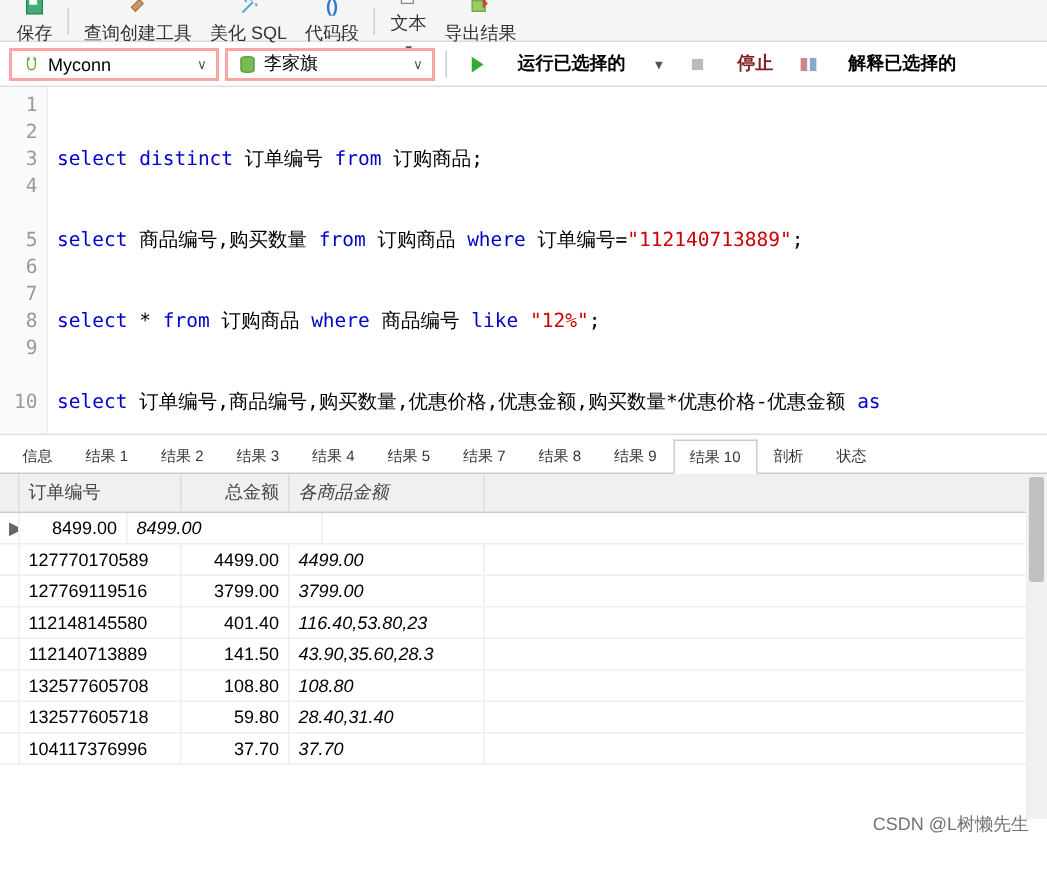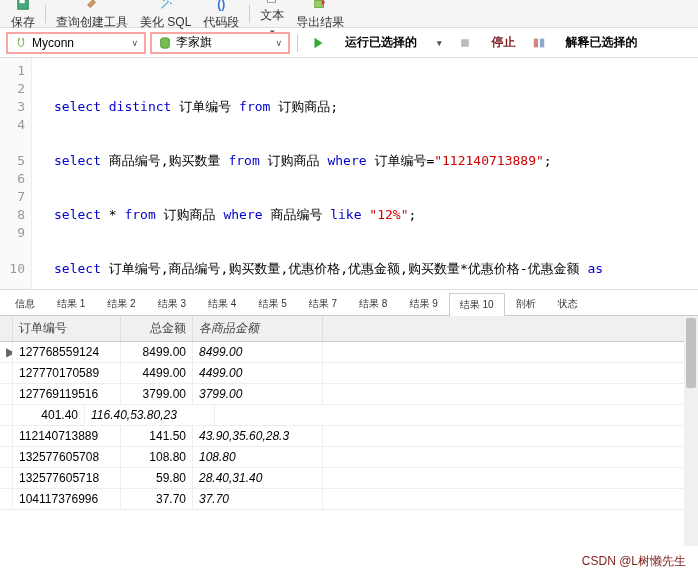--- a/index.html
+++ b/index.html
@@ -9,39 +9,39 @@
 .icon { display: inline-flex; width: 14px; height: 14px; align-items: center; justify-content: center; }
 .sep { width: 1px; height: 18px; background: #ccc; margin: 0 3px; }
 .conn-row { display: flex; align-items: center; gap: 4px; padding: 4px 6px; background: #fff; border-bottom: 1px solid #ddd; height: 30px; }
 .dropdown { display: flex; align-items: center; gap: 4px; border: 2px solid #fca5a5; padding: 2px 6px; height: 22px; background: #fff; min-width: 140px; justify-content: space-between; }
 .dropdown .label { display: flex; align-items: center; gap: 4px; }
 .chev { font-size: 9px; color: #555; }
 .run-btn { display: flex; align-items: center; gap: 20px; padding: 2px 6px; cursor: pointer; font-weight: bold; }
 .editor { display: flex; height: 232px; overflow: hidden; border-bottom: 1px solid #ddd; font-family: Consolas, monospace; font-size: 13px; line-height: 18px; }
 .gutter { width: 32px; text-align: right; padding: 4px 6px 4px 0; color: #999; background: #fafafa; border-right: 1px solid #eee; }
 .gutter div { height: 18px; }
-.code { flex: 1; padding: 4px 6px; white-space: pre-wrap; word-break: break-all; overflow: hidden; margin-left: 16px; }
+.code { flex: 1; padding: 4px 6px; white-space: pre-wrap; word-break: break-all; overflow: hidden; }
 .code .line { min-height: 18px; }
 .kw { color: #0000cc; }
 .str { color: #cc0000; }
 .tabs { display: flex; border-bottom: 1px solid #ccc; height: 26px; align-items: flex-end; padding-left: 4px; }
 .tab { padding: 4px 10px; border: 1px solid transparent; border-bottom: none; cursor: pointer; color: #333; font-size: 10px; }
 .tab.active { border-color: #ccc; background: #fff; position: relative; top: 1px; }
 .grid { position: relative; height: 230px; }
 .grid-head { display: flex; background: #f0f0f0; border-bottom: 1px solid #ccc; }
 .grid-head .cell { padding: 4px 6px; border-right: 1px solid #ddd; font-weight: normal; color: #444; }
 .grid-body .row { display: flex; border-bottom: 1px solid #eee; }
 .grid-body .cell { padding: 3px 6px; border-right: 1px solid #eee; overflow: hidden; white-space: nowrap; }
 .c0 { width: 8px; text-align: center; color: #666; }
 .c1 { width: 108px; }
 .c2 { width: 72px; text-align: right; }
 .c3 { width: 130px; font-style: italic; }
 .vscroll { position: absolute; right: 0; top: 0; bottom: 0; width: 14px; background: #f0f0f0; }
 .vscroll .thumb { position: absolute; left: 2px; right: 2px; top: 2px; height: 70px; background: #c0c0c0; border-radius: 2px; }
-.watermark { position: absolute; right: 12px; bottom: 10px; color: #7f1d1d; font-size: 12px; }
+.watermark { position: absolute; right: 12px; bottom: 22px; color: #737373; font-size: 12px; }
 </style>
 </head>
 <body>
 
 <div class="toolbar">
   <div class="tb-item">
     <span class="icon">
         <svg viewBox="0 0 16 16" width="14" height="14">
           <rect x="2" y="2" width="12" height="12" fill="#4a7" stroke="#285"></rect>
           <rect x="4" y="3" width="6" height="4" fill="#fff"></rect>
@@ -199,38 +199,38 @@
 <div class="grid">
   <div class="grid-head">
     <div class="cell c0"></div>
     <div class="cell c1">订单编号</div>
     <div class="cell c2">总金额</div>
     <div class="cell c3">各商品金额</div>
   </div>
   <div class="grid-body" id="gridbody">
       <div class="row">
         <div class="cell c0">▶</div>
-        <div class="cell c1">127768559124</div>
         <div class="cell c2">8499.00</div>
         <div class="cell c3">8499.00</div>
       </div>
       <div class="row">
         <div class="cell c0"></div>
         <div class="cell c1">127770170589</div>
         <div class="cell c2">4499.00</div>
         <div class="cell c3">4499.00</div>
       </div>
       <div class="row">
         <div class="cell c0"></div>
         <div class="cell c1">127769119516</div>
         <div class="cell c2">3799.00</div>
         <div class="cell c3">3799.00</div>
       </div>
       <div class="row">
         <div class="cell c0"></div>
+        <div class="cell c1">112148145580</div>
         <div class="cell c2">401.40</div>
         <div class="cell c3">116.40,53.80,23</div>
       </div>
       <div class="row">
         <div class="cell c0"></div>
         <div class="cell c1">112140713889</div>
         <div class="cell c2">141.50</div>
         <div class="cell c3">43.90,35.60,28.3</div>
       </div>
       <div class="row">

